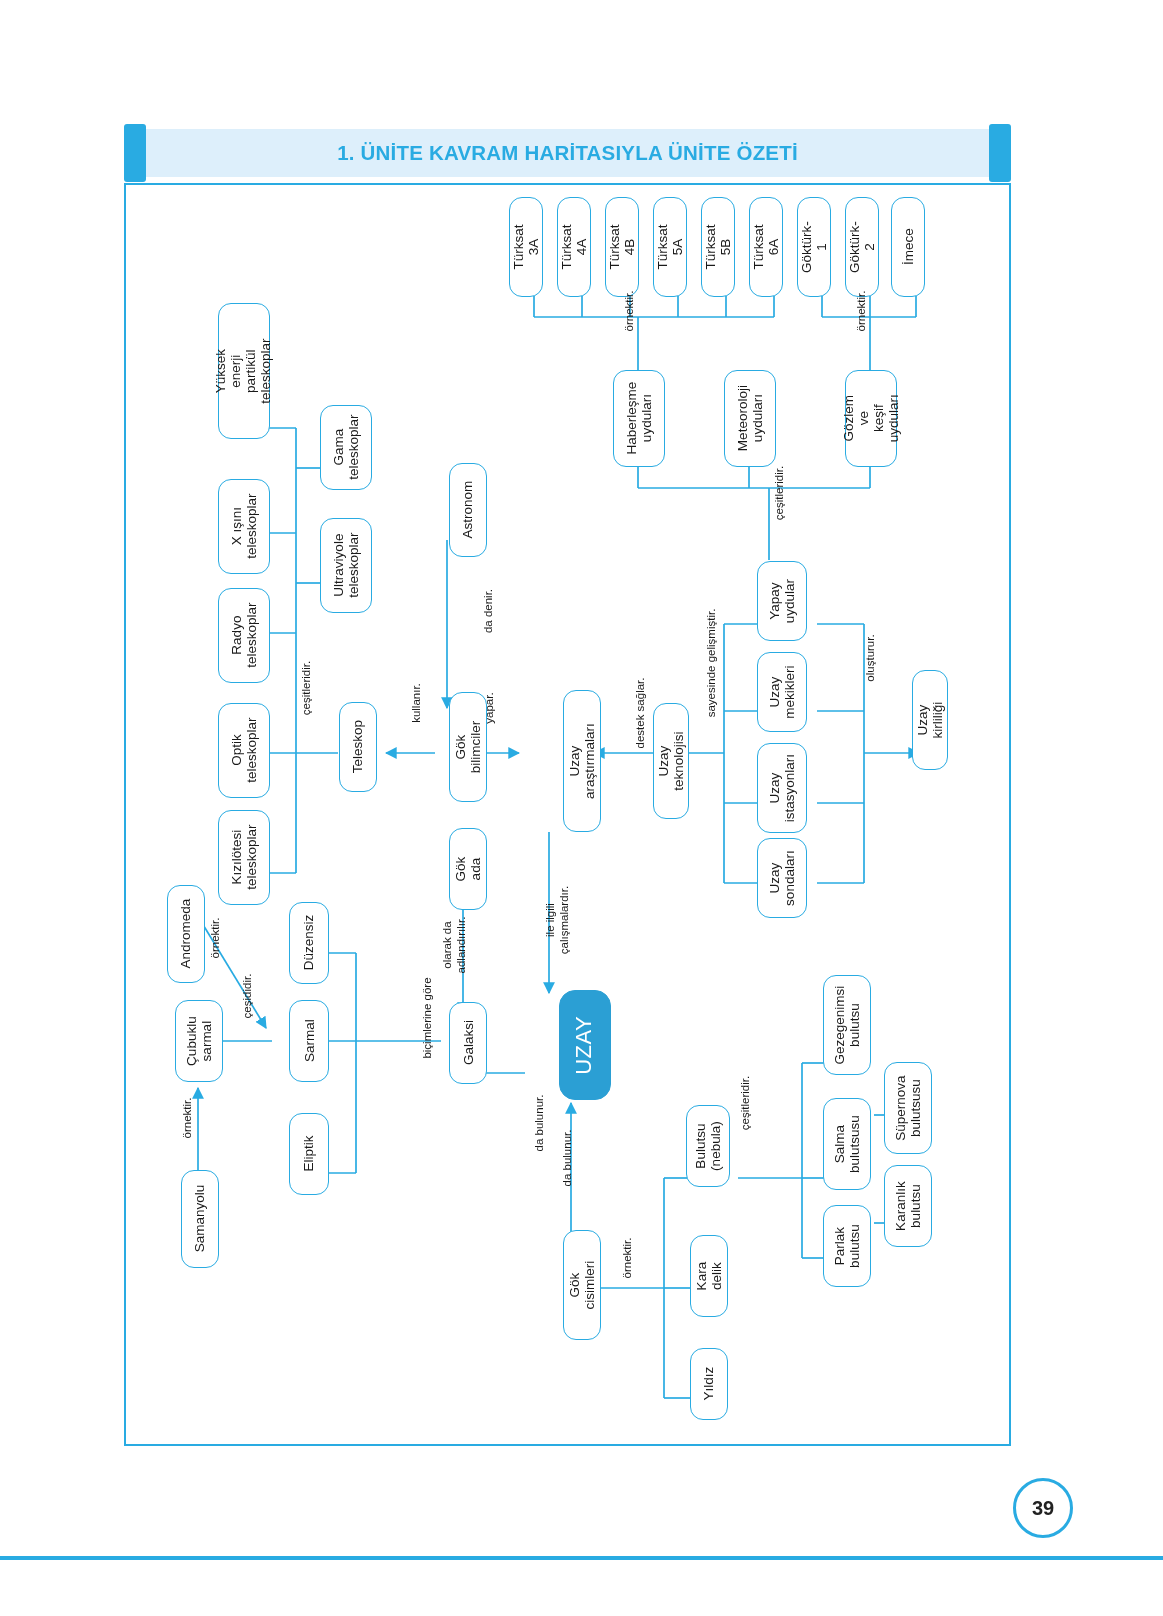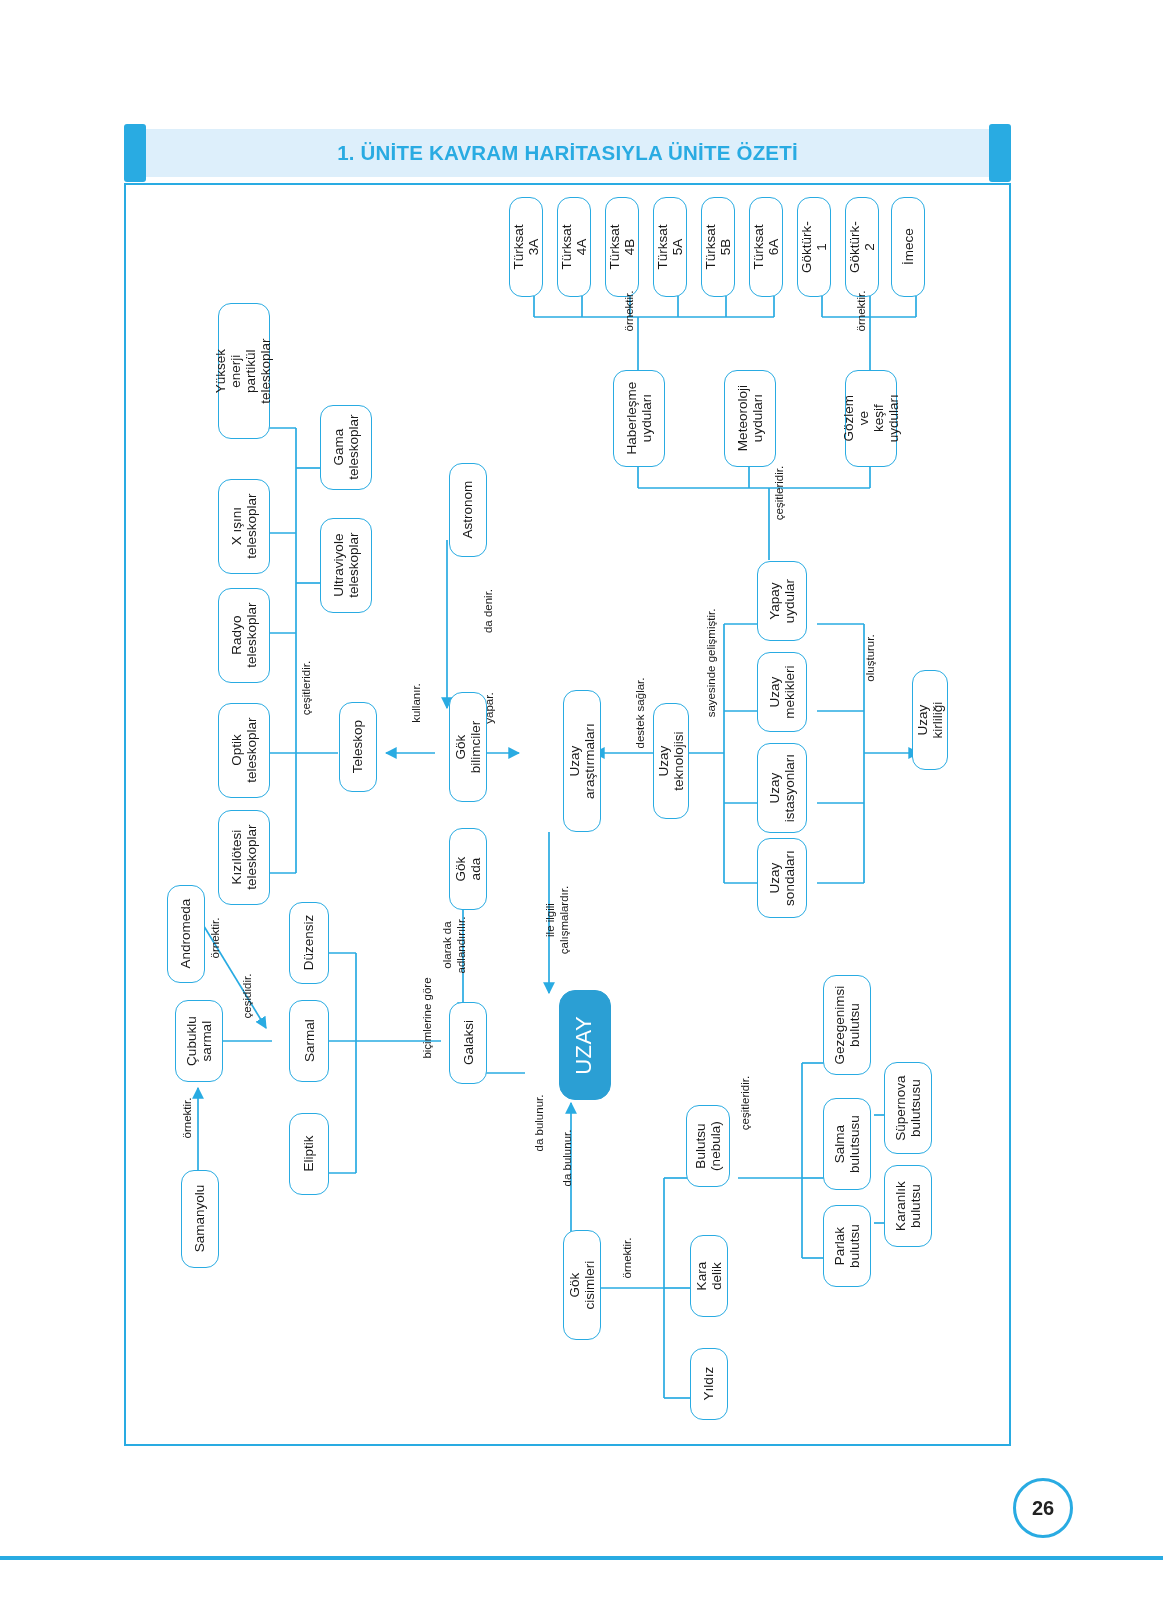--- a/index.html
+++ b/index.html
@@ -373,16 +373,16 @@
 adlandırılır.</div>
   <div class="elabel" style="left:370px;top:1010px;width:116px;height:16px;">biçimlerine göre</div>
   <div class="elabel" style="left:500px;top:1115px;width:80px;height:16px;">da bulunur.</div>
   <div class="elabel" style="left:212px;top:988px;width:72px;height:16px;">çeşididir.</div>
   <div class="elabel" style="left:183px;top:930px;width:66px;height:16px;">örnektir.</div>
   <div class="elabel" style="left:155px;top:1110px;width:66px;height:16px;">örnektir.</div>
   <div class="elabel" style="left:528px;top:1150px;width:80px;height:16px;">da bulunur.</div>
   <div class="elabel" style="left:595px;top:1250px;width:66px;height:16px;">örnektir.</div>
   <div class="elabel" style="left:705px;top:1095px;width:82px;height:16px;">çeşitleridir.</div>
 
-  <div class="pagenum">26</div>
+  <div class="pagenum">39</div>
   <div class="footrule"></div>
 
 </div>
 
 </body></html>

